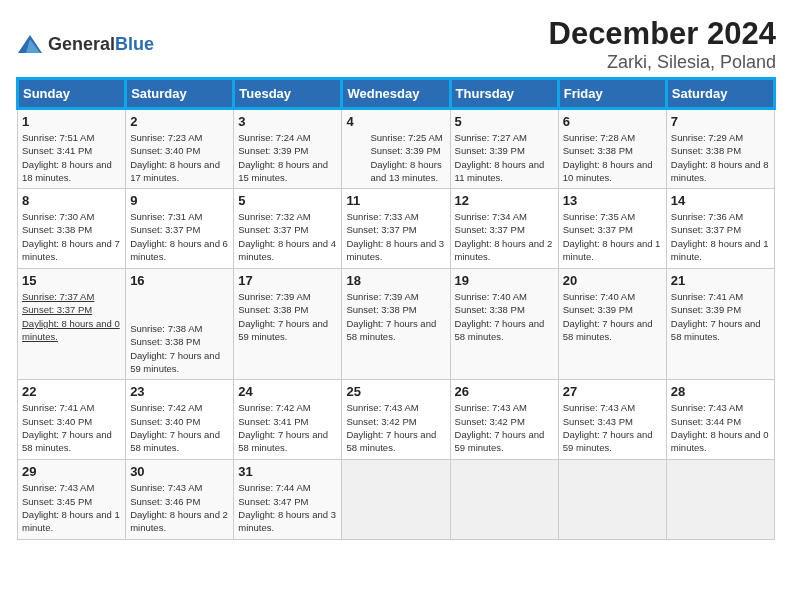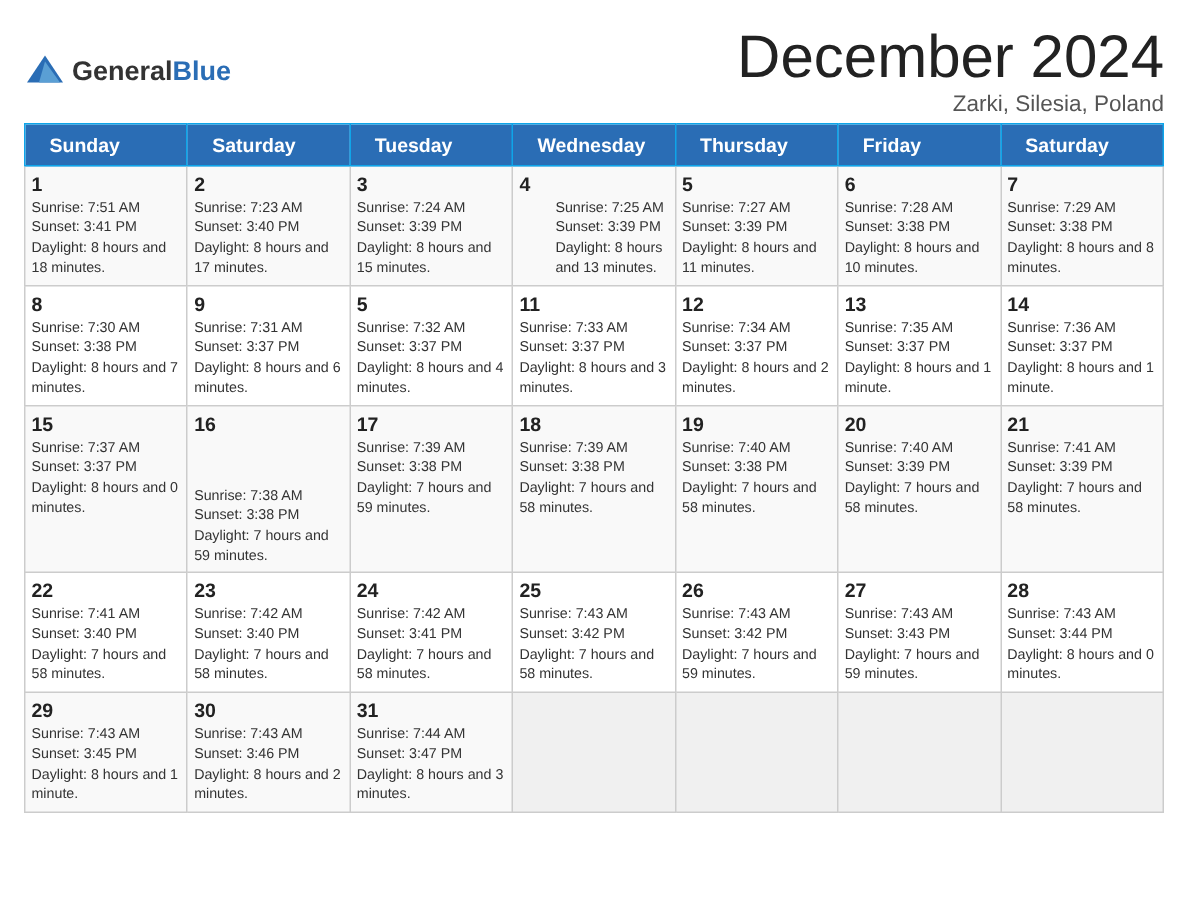--- a/index.html
+++ b/index.html
@@ -32,41 +32,41 @@
       color: #2a6db5;
     }
     .logo-icon {
       width: 28px;
       height: 28px;
     }
     .title-block {
       text-align: right;
     }
     .month-title {
-      font-size: 40px;
-      font-weight: normal;
+      font-size: 31px;
+      font-weight: bold;
       color: #222;
     }
     .location {
-      font-size: 15px;
+      font-size: 18px;
       color: #555;
     }
     table {
       width: 100%;
       border-collapse: collapse;
       table-layout: fixed;
     }
     thead tr th {
       background-color: #2a6db5;
       color: #fff;
       font-size: 13px;
       font-weight: bold;
-      padding: 6px 16px;
+      padding: 6px 4px;
       text-align: left;
-      border: 1px solid #0ea5e9;
+      border: 3px solid #0ea5e9;
     }
     tbody tr td {
       border: 1px solid #ccc;
       vertical-align: top;
       padding: 4px 4px;
       font-size: 10px;
       color: #333;
       height: 80px;
       background: #fff;
     }
@@ -205,21 +205,21 @@
         <td>
           <span class="day-number">14</span>
           <div class="day-info" style="white-space: pre-line;">Sunrise: 7:36 AM
 Sunset: 3:37 PM
 Daylight: 8 hours and 1 minute.</div>
         </td>
       </tr>
       <tr>
         <td>
           <span class="day-number">15</span>
-          <div class="day-info" style="white-space: pre-line;">Sunrise: 7:37 AM
+          <div class="day-info" style="white-space: pre-line; text-decoration: underline;">Sunrise: 7:37 AM
 Sunset: 3:37 PM
 Daylight: 8 hours and 0 minutes.</div>
         </td>
         <td>
           <span class="day-number">16</span>
           <div class="day-info" style="white-space: pre-line; margin-top: 34px;">Sunrise: 7:38 AM
 Sunset: 3:38 PM
 Daylight: 7 hours and 59 minutes.</div>
         </td>
         <td>

